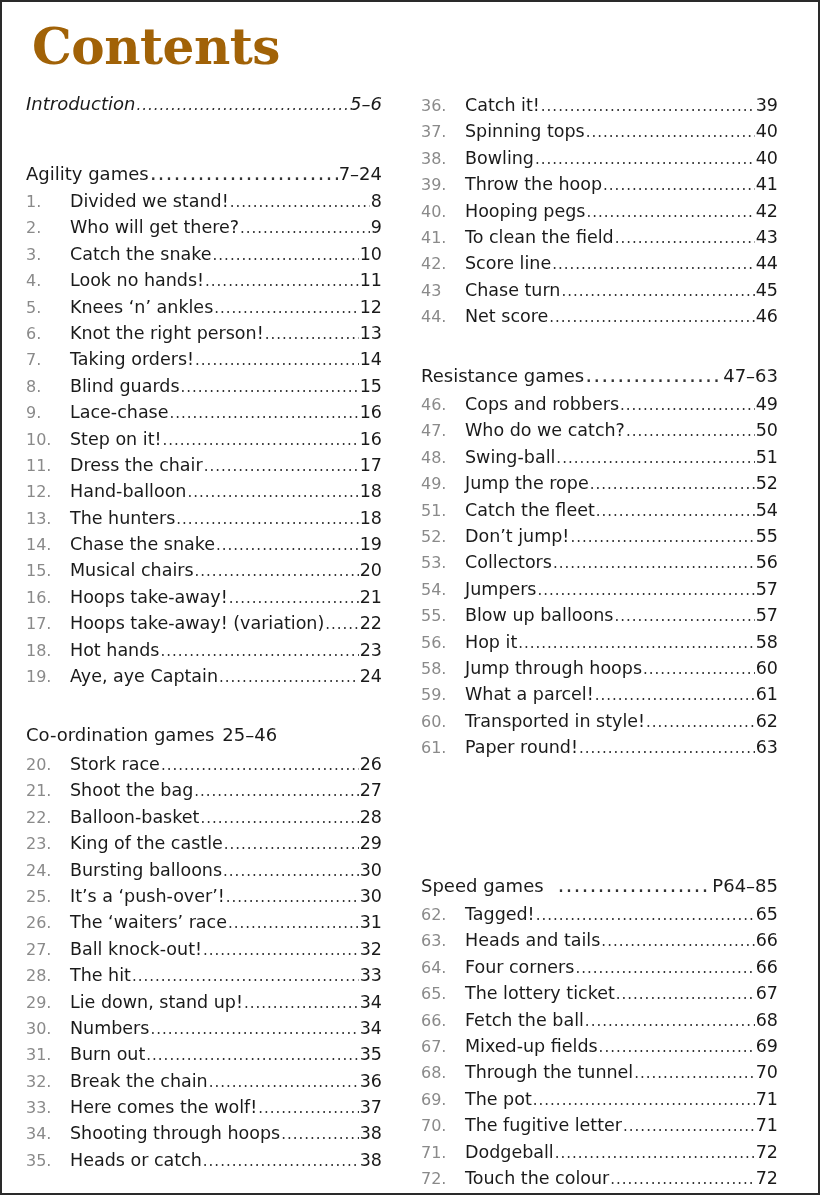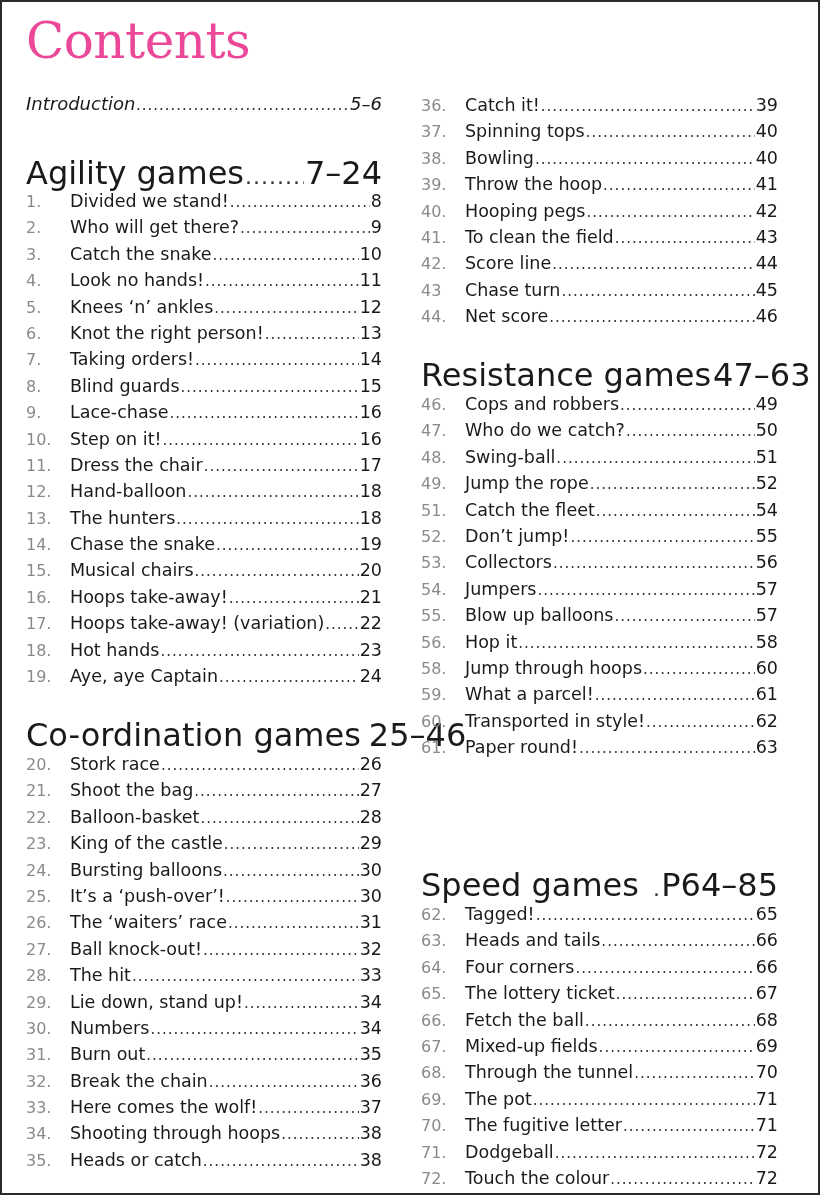--- a/index.html
+++ b/index.html
@@ -1,30 +1,30 @@
 <!DOCTYPE html>
 <html><head>
 <meta charset="utf-8">
 <style>
   html, body { margin: 0; padding: 0; background: #ffffff; }
   body { width: 820px; height: 1196px; position: relative; overflow: hidden; font-family: "DejaVu Sans", sans-serif; color: #1a1a1a; }
   .page { position: absolute; left: 0; top: 0; width: 816px; height: 1191px; border: 2px solid #2a2a2a; background: #fff; }
-  .title { position: absolute; left: 24px; top: 8px; font-family: "DejaVu Serif", serif; font-weight: normal; font-size: 50px; letter-spacing: -0.5px; color: #ec4899; margin: 0; line-height: 62px; }
+  .title { position: absolute; left: 24px; top: 8px; font-family: "DejaVu Serif", serif; font-weight: bold; font-size: 50px; letter-spacing: -0.5px; color: #a16207; margin: 6px; line-height: 62px; }
   .col { position: absolute; }
   .col.left { left: 24px; width: 356px; }
   .col.right { left: 419px; width: 357px; }
   .abs { position: absolute; left: 0; right: 0; }
   .row { display: flex; align-items: baseline; height: 26.4px; line-height: 26.4px; font-size: 17.5px; white-space: nowrap; }
   .num { width: 44px; flex: none; color: #8a8a8a; font-size: 16px; }
   .label { flex: none; color: #1a1a1a; }
   .leader { flex: 1 1 auto; overflow: hidden; color: #333; margin: 0 1px; letter-spacing: 1px; font-size: 15px; }
   .leader::before { content: "................................................................................................................"; }
   .page-ref { flex: none; color: #1a1a1a; text-align: right; }
   .intro { font-size: 18px; font-style: italic; }
-  .heading { display: flex; align-items: baseline; height: 32px; line-height: 32px; font-size: 32px; white-space: nowrap; color: #111; }
+  .heading { display: flex; align-items: baseline; height: 32px; line-height: 32px; font-size: 18px; white-space: nowrap; color: #111; }
   .heading .leader { font-size: 22px; letter-spacing: 1px; }
 </style>
 </head>
 <body>
 
 <div class="page">
   <h1 class="title">Contents</h1>
 
   <div class="col left">
 

